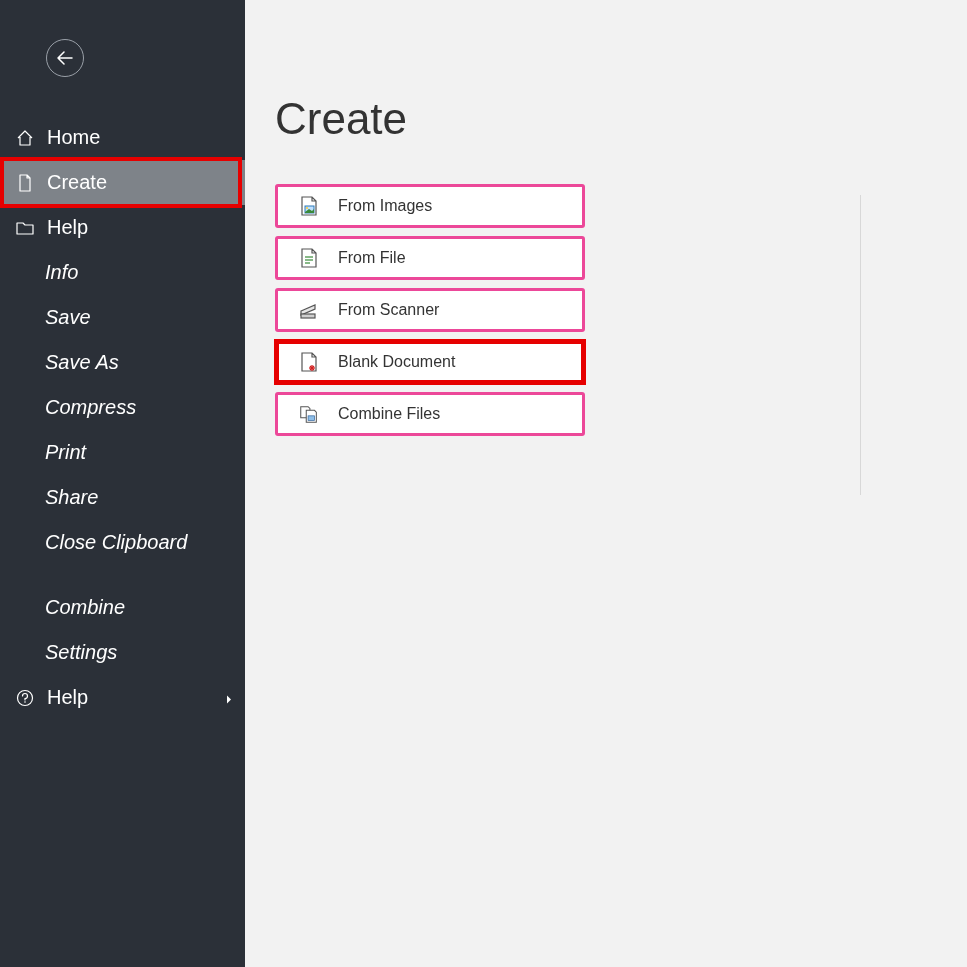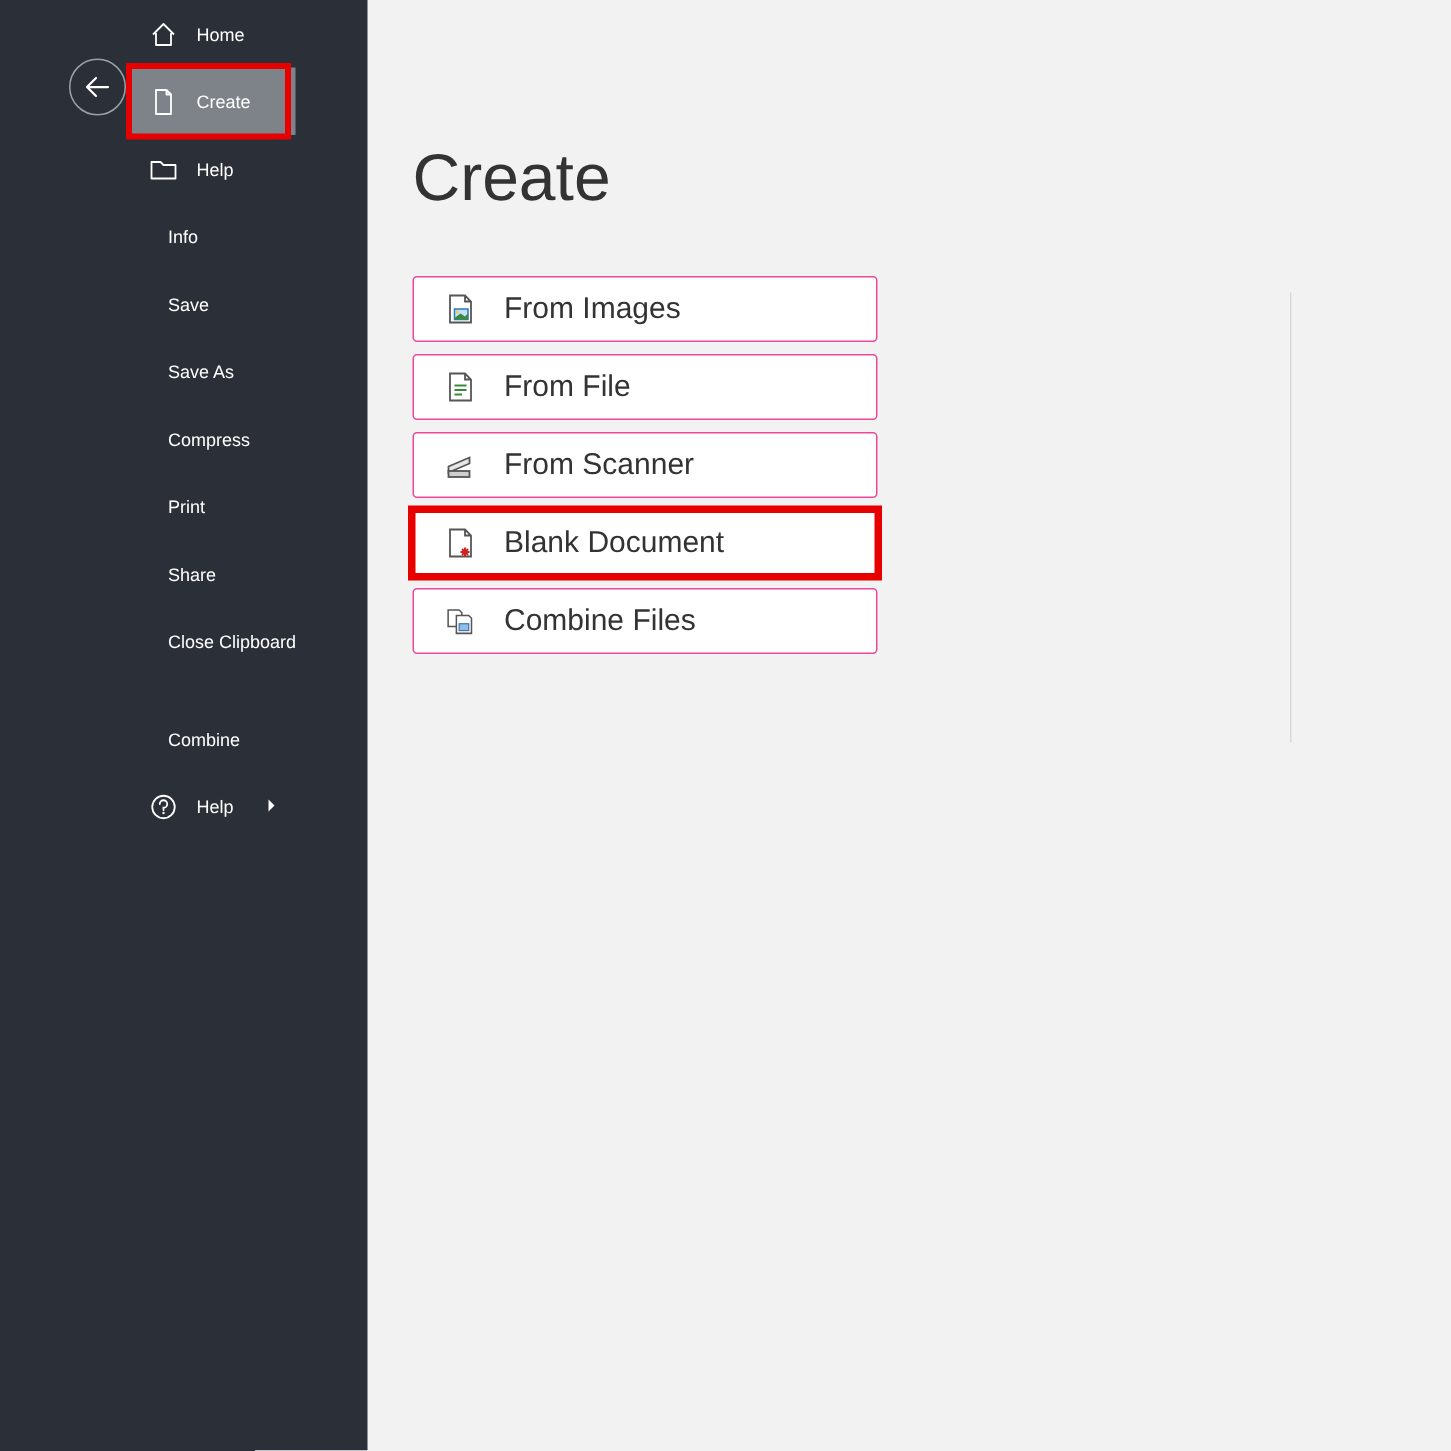--- a/index.html
+++ b/index.html
@@ -12,22 +12,22 @@
     width: 967px;
     height: 967px;
     overflow: hidden;
   }
   
   .sidebar {
     width: 245px;
     background: #2b3038;
     color: #ffffff;
     display: flex;
-    flex-direction: row;
-    font-size: 12px;
+    flex-direction: column;
+    font-size: 20px;
     font-weight: 300;
     text-align: center;
   }
   .back-wrap {
     height: 115px;
     display: flex;
     align-items: center;
     padding-left: 46px;
   }
   .back-btn {
@@ -44,21 +44,21 @@
   .nav-list { list-style: none; }
   .nav-item {
     display: flex;
     align-items: center;
     height: 45px;
     padding-left: 15px;
     gap: 12px;
     cursor: pointer;
     position: relative;
   }
-  .nav-item.no-icon { padding-left: 28px; }
+  .nav-item.no-icon { padding-left: 45px; font-style: italic; }
   .nav-item .icon-slot {
     width: 20px;
     display: flex;
     justify-content: center;
   }
   .nav-item.selected {
     background: #7e8389;
   }
   .highlight-red::before {
     content:"";
@@ -91,26 +91,26 @@
     display: flex;
     flex-direction: column;
     gap: 8px;
     width: 310px;
   }
   .option-btn {
     display: flex;
     align-items: center;
     height: 44px;
     background: #ffffff;
-    border: 1px solid #ec4899;
+    border: 3px solid #ec4899;
     border-radius: 3px;
     padding-left: 20px;
     gap: 18px;
     cursor: pointer;
-    font-size: 20px;
+    font-size: 16px;
     color: #333;
   }
   .option-btn .opt-icon {
     width: 22px;
     display:flex;
     justify-content:center;
   }
   .option-highlight {
     position: relative;
   }
@@ -190,20 +190,23 @@
     </li>
     <li class="nav-item no-icon">
       <span>Close Clipboard</span>
     </li>
 
     <li class="nav-spacer"></li>
 
     <li class="nav-item no-icon">
       <span>Combine</span>
     </li>
+    <li class="nav-item no-icon">
+      <span>Settings</span>
+    </li>
     <li class="nav-item">
       <span class="icon-slot">
         <svg width="18" height="18" viewBox="0 0 18 18">
             <circle cx="9" cy="9" r="7.5" stroke="#fff" stroke-width="1.2" fill="none"></circle>
             <path d="M6.5 7 A2.5 2.5 0 1 1 9 9.5 V11" stroke="#fff" stroke-width="1.2" fill="none" stroke-linecap="round"></path>
             <circle cx="9" cy="13" r="0.8" fill="#fff"></circle>
           </svg>
       </span>
       <span>Help</span>
       <span class="chevron">

